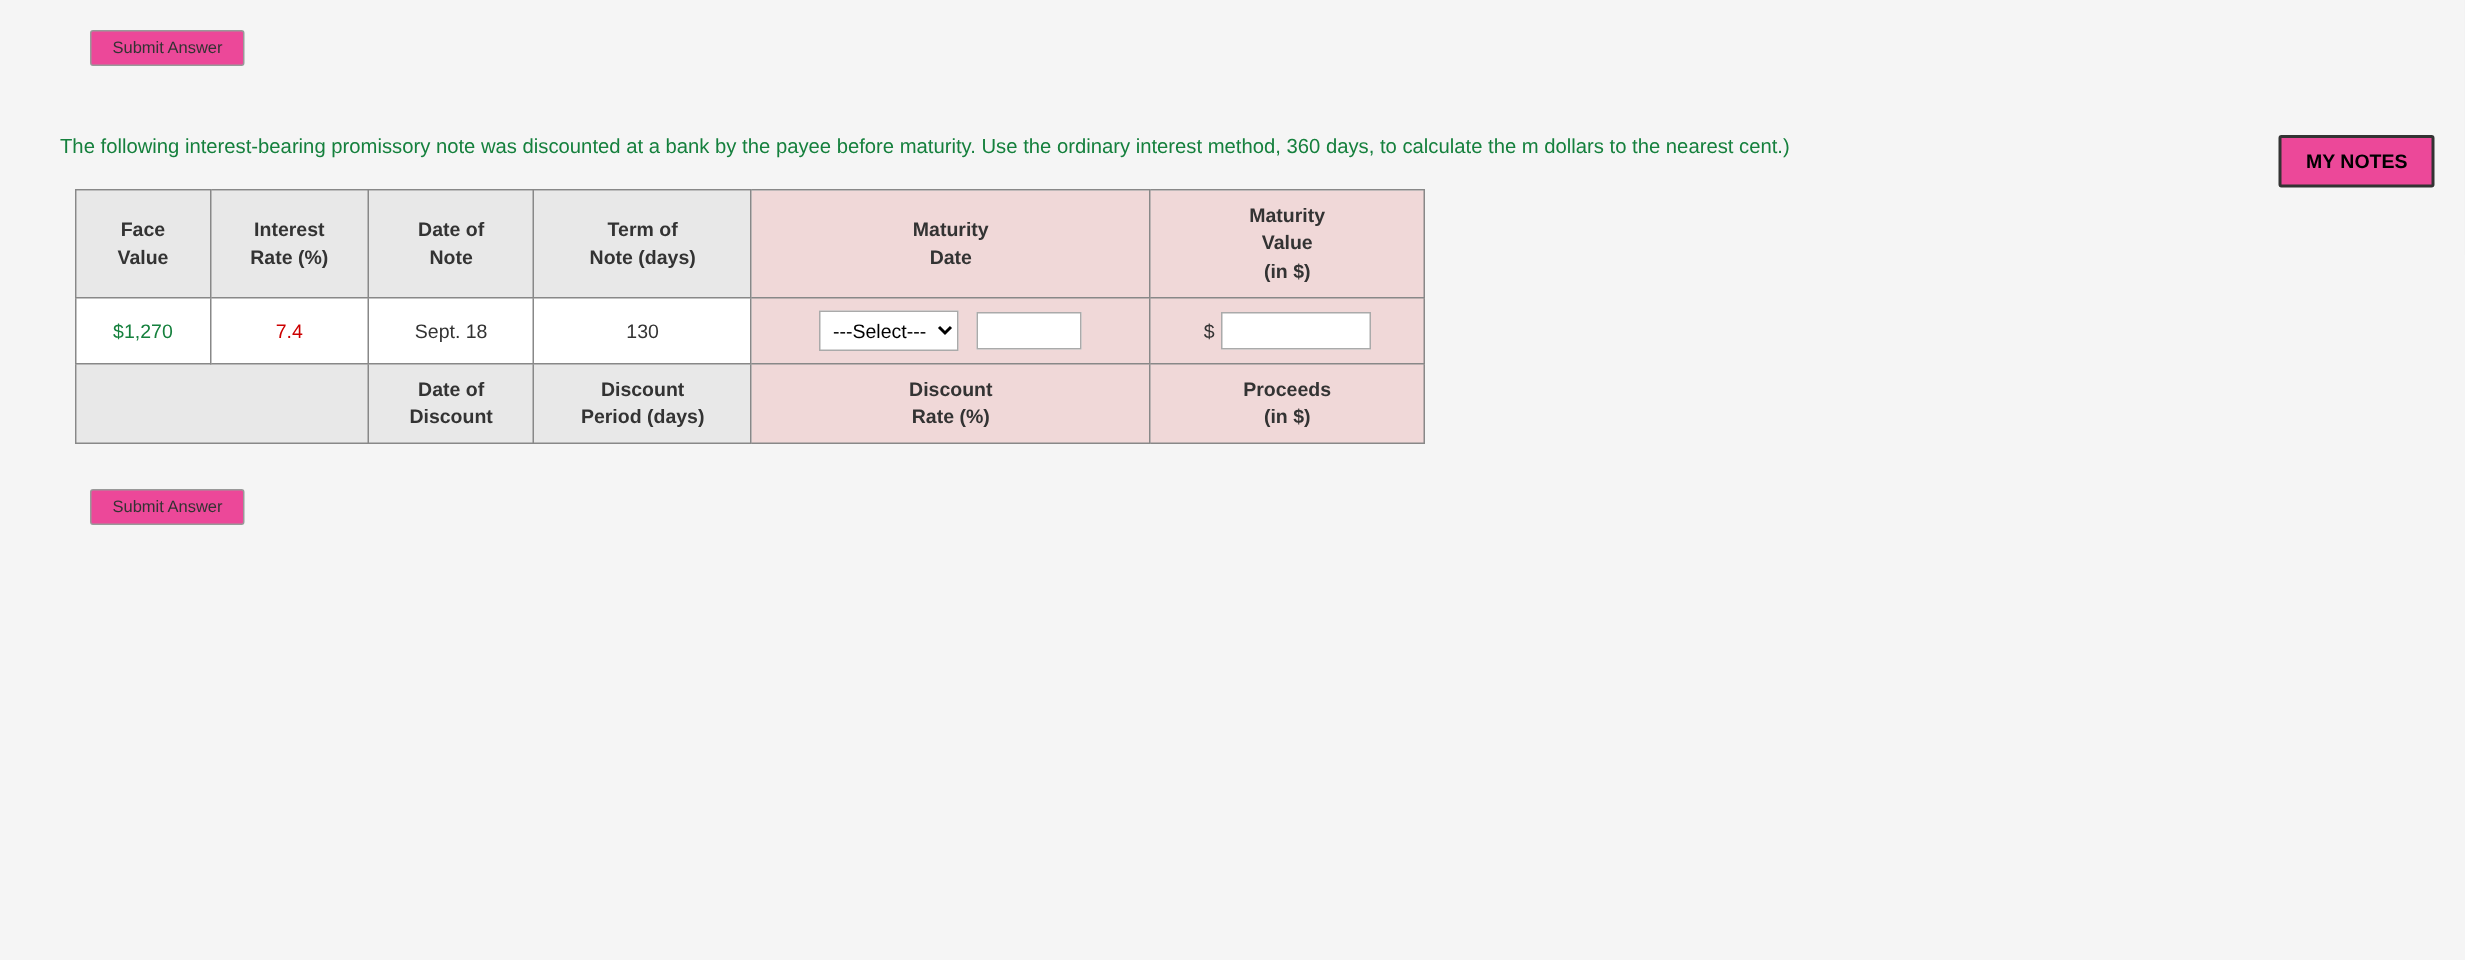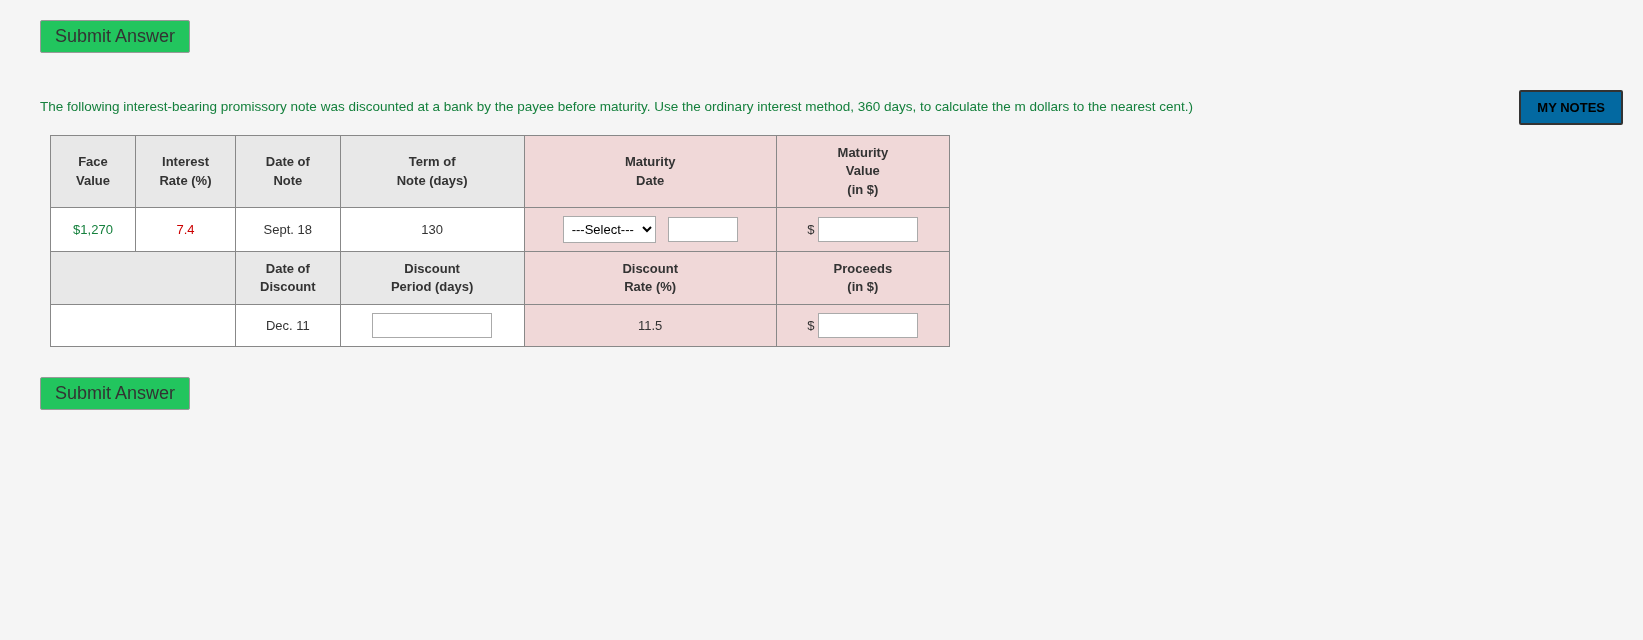--- a/index.html
+++ b/index.html
@@ -10,28 +10,29 @@
       color: #333;
     }
     .page-wrapper {
       background: #f5f5f5;
       min-height: 640px;
       padding: 20px 40px;
       max-width: 1643px;
     }
     .submit-btn {
       border: 1px solid #999;
-      background: #22c55e;
+      background: #ec4899;
       padding: 5px 14px;
       cursor: pointer;
-      font-size: 18px;
+      font-size: 11px;
       color: #333;
       border-radius: 2px;
       margin-bottom: 24px;
       display: inline-block;
+      margin-left: 20px;
     }
     .question-header {
       display: flex;
       align-items: center;
       gap: 16px;
       margin-bottom: 14px;
     }
     .question-number {
       font-weight: bold;
       font-size: 15px;
@@ -43,21 +44,21 @@
       font-size: 13px;
       border-radius: 2px;
     }
     .question-code {
       font-size: 14px;
       font-weight: normal;
     }
     .my-notes-btn {
       margin-left: auto;
       border: 2px solid #333;
-      background: #0369a1;
+      background: #ec4899;
       padding: 8px 16px;
       cursor: pointer;
       font-size: 13px;
       font-weight: bold;
       border-radius: 2px;
       white-space: nowrap;
       position: absolute;
       right: 20px;
       top: 90px;
     }
@@ -211,34 +212,20 @@
         </tr>
 
         <tr>
           <td colspan="2" style="background:#e8e8e8; border: 1px solid #888;"></td>
           <th style="background:#e8e8e8;">Date of<br>Discount</th>
           <th style="background:#e8e8e8;">Discount<br>Period (days)</th>
           <th class="highlight-col">Discount<br>Rate (%)</th>
           <th class="highlight-col">Proceeds<br>(in $)</th>
         </tr>
 
-        <tr>
-          <td colspan="2" style="border: 1px solid #888; background: white;"></td>
-          <td>Dec. 11</td>
-          <td>
-            <input class="input-field-wide" type="text" value="" style="">
-          </td>
-          <td class="highlight-col">11.5</td>
-          <td class="highlight-col">
-            <div class="dollar-cell">
-              <span class="dollar-sign">$</span>
-              <input class="input-field" type="text" value="" style="">
-            </div>
-          </td>
-        </tr>
       </tbody>
     </table>
   </div>
 
   <div class="bottom-submit">
     <button class="submit-btn">Submit Answer</button>
   </div>
 
 </div>
 

